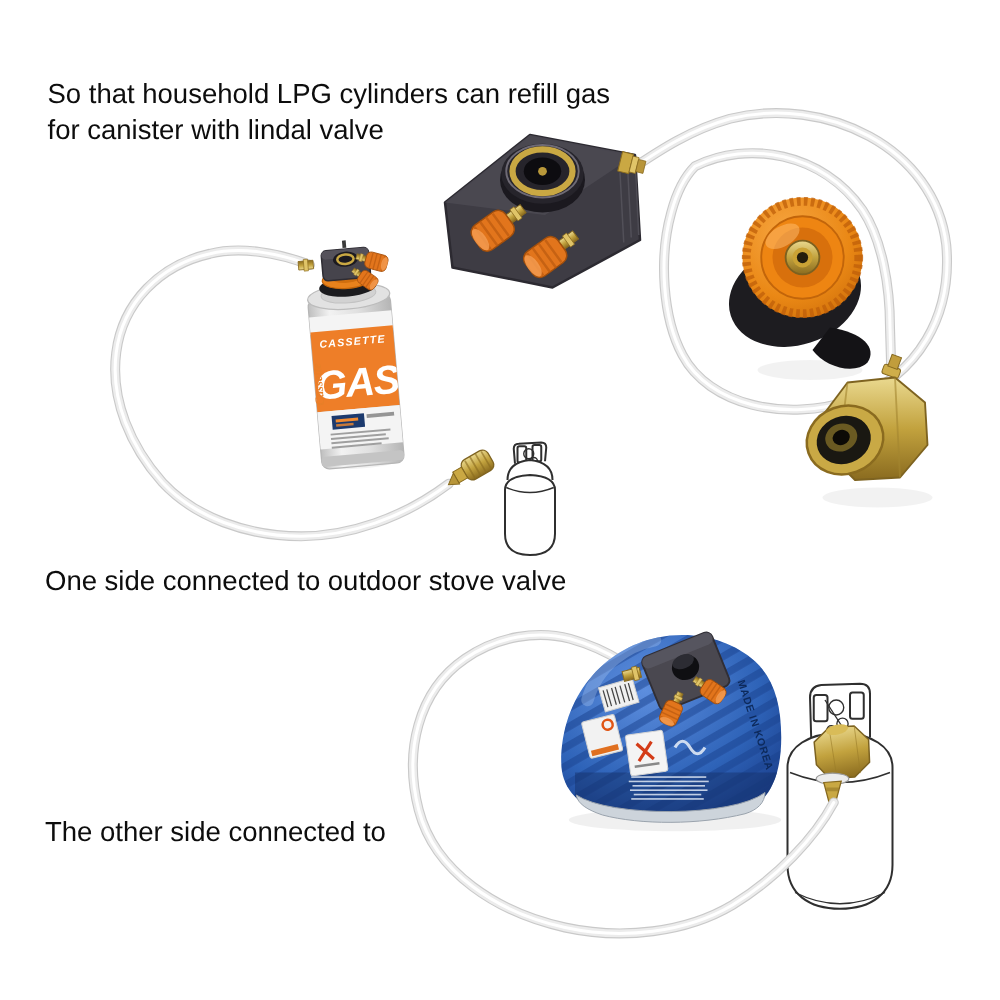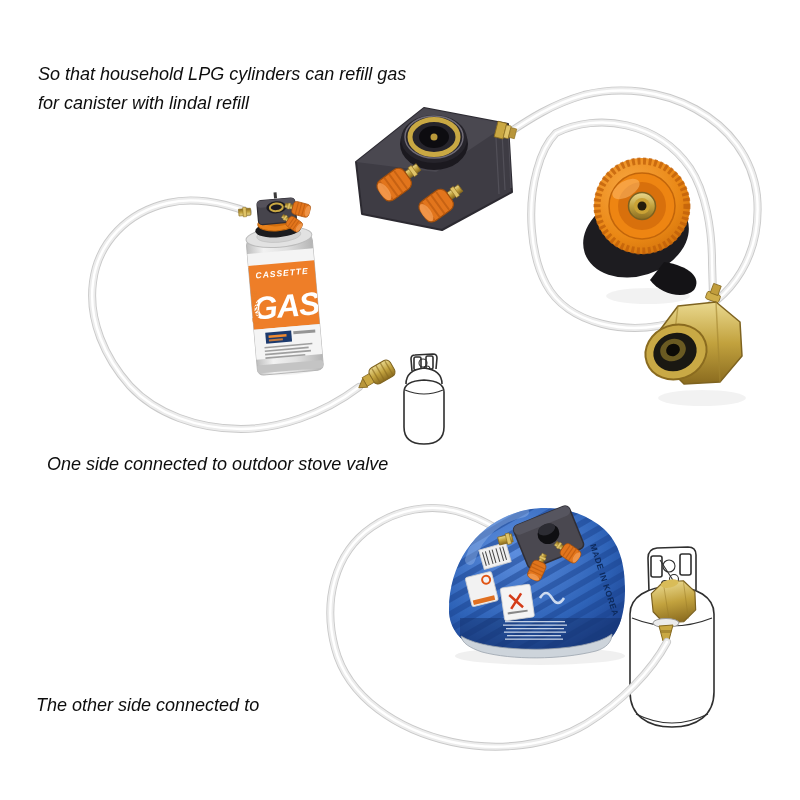--- a/index.html
+++ b/index.html
@@ -1,18 +1,18 @@
 <!DOCTYPE html>
 <html><head>
 <meta charset="utf-8">
 <style>
   html,body{margin:0;padding:0;background:#fff;}
   .stage{position:relative;width:800px;height:800px;background:#ffffff;overflow:hidden;
          font-family:"Liberation Sans",sans-serif;}
-  .caption{position:absolute;color:#0d0d0d;font-size:18px;line-height:29px;letter-spacing:0;font-style:italic;}
+  .caption{position:absolute;color:#0d0d0d;font-size:22px;line-height:29px;letter-spacing:0;}
   svg{position:absolute;left:0;top:0;}
   .tube-outer{fill:none;stroke:#c9c9c9;stroke-width:8;stroke-linecap:round;}
   .tube-body{fill:none;stroke:#ececec;stroke-width:6.2;stroke-linecap:round;}
   .tube-hi{fill:none;stroke:#ffffff;stroke-width:2.4;stroke-linecap:round;}
   .draw{fill:#ffffff;stroke:#2f2f2f;stroke-width:1.6;stroke-linejoin:round;}
   .draw-thin{fill:none;stroke:#2f2f2f;stroke-width:1.1;}
   .gas-big{font-family:"Liberation Sans",sans-serif;font-weight:bold;font-style:italic;fill:#ffffff;}
   .brand-script{font-family:"Liberation Serif",serif;font-weight:bold;font-style:italic;fill:#e87f28;}
   .korea-txt{font-family:"Liberation Sans",sans-serif;font-weight:bold;fill:#0d2a5c;}
 </style>
@@ -286,22 +286,22 @@
         <g transform="translate(570,553) rotate(214) scale(0.6)">
           <use href="#stemShape" transform="translate(15,0)"></use>
             <use href="#knobShape"></use>
         </g>
       </g>
     </g>
   </svg>
 
   <div class="caption" style="left:38px;top:60px;">
     <div>So that household LPG cylinders can refill gas</div>
-    <div>for canister with lindal refill</div>
+    <div>for canister with lindal valve</div>
   </div>
-  <div class="caption" style="left:36px;top:450px;margin-left:11px;">
+  <div class="caption" style="left:36px;top:450px;">
     <div>One side connected to outdoor stove valve</div>
   </div>
-  <div class="caption" style="left:36px;top:651px;margin-top:40px;">
+  <div class="caption" style="left:36px;top:651px;">
     <div>The other side connected to</div>
   </div>
 
 </div>
 
 </body></html>

